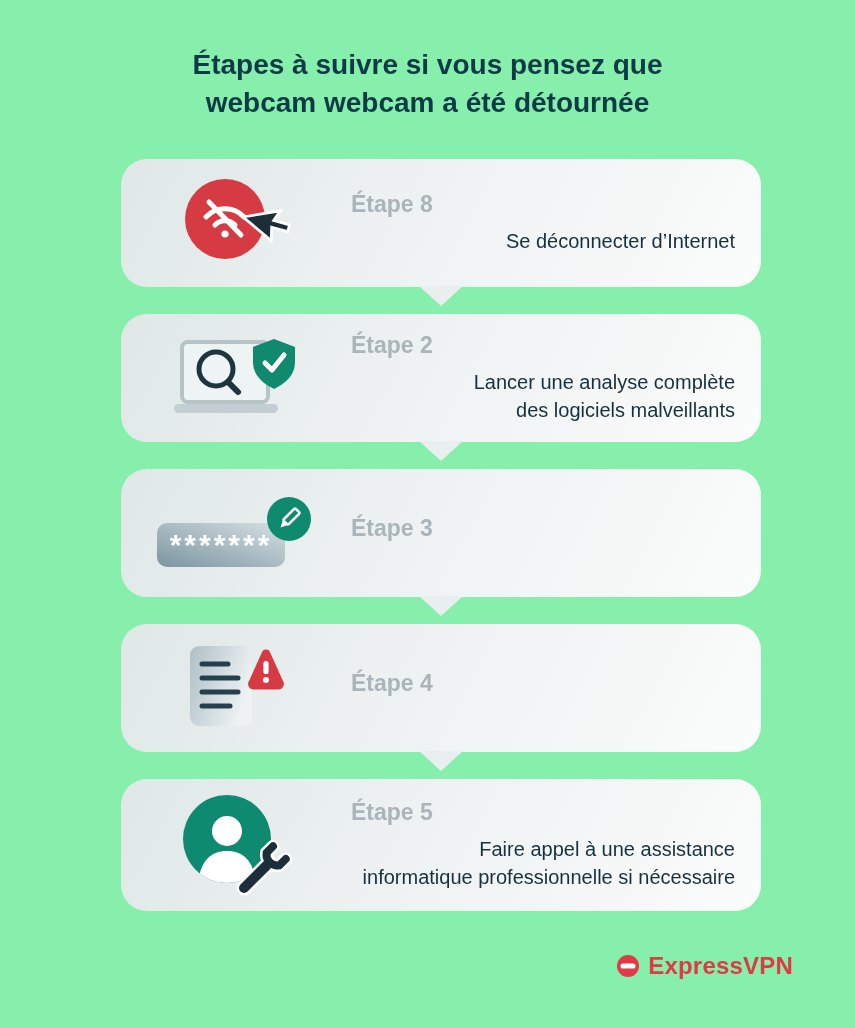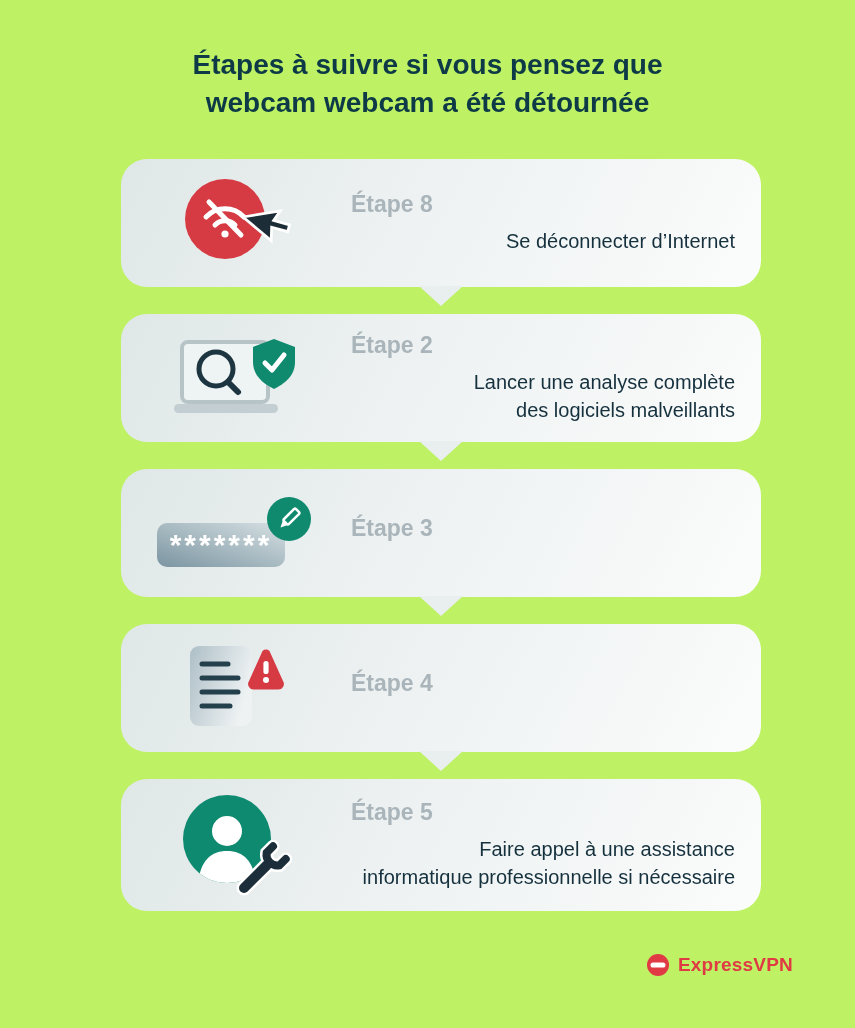--- a/index.html
+++ b/index.html
@@ -1,17 +1,17 @@
 <!DOCTYPE html>
 <html><head>
 <meta charset="utf-8">
 <style>
   html,body { margin:0; padding:0; background:#ffffff; }
   body { width:855px; height:1028px; font-family:"Liberation Sans", sans-serif; }
-  .page { position:relative; width:855px; height:1028px; background:#bef264; overflow:hidden; }
+  .page { position:relative; width:855px; height:1028px; background:#86efac; overflow:hidden; }
 
   .title {
     margin:46px auto 0;
     width:700px;
     text-align:center;
     font-size:28px;
     font-weight:700;
     color:#0d3a46;
     line-height:1.34;
   }
@@ -53,21 +53,21 @@
   .step-desc  { font-size:20px; color:#16313e; line-height:1.42; white-space:pre-line;text-align:right; }
 
   .logo {
     position:absolute;
     top:952px;
     right:62px;
     display:flex;
     align-items:center;
     gap:7px;
   }
-  .logo-text { color:#e03a44; font-size:19px; font-weight:700; letter-spacing:0.2px; }
+  .logo-text { color:#e03a44; font-size:24px; font-weight:700; letter-spacing:0.2px; }
 </style>
 </head>
 <body>
 
 <div class="page">
 
   <div class="title">
     <div>Étapes à suivre si vous pensez que</div>
     <div>webcam webcam a été détournée</div>
   </div>

